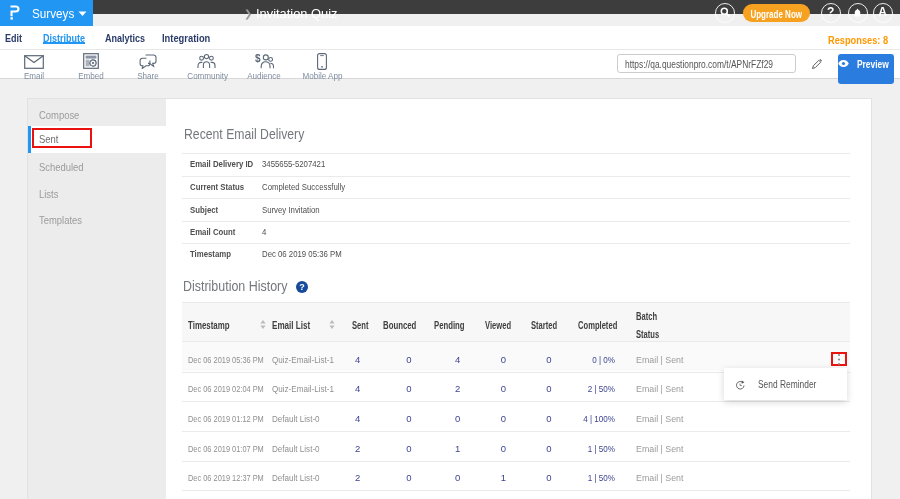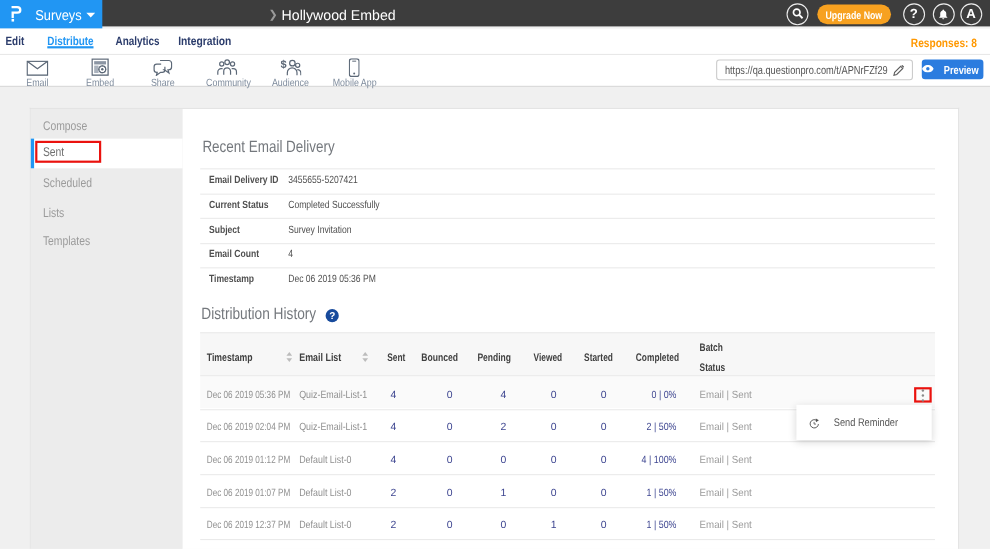--- a/index.html
+++ b/index.html
@@ -2,38 +2,38 @@
 <html><head>
 <meta charset="utf-8">
 <style>
 * { margin:0; padding:0; box-sizing:border-box; }
 html,body { width:900px; height:499px; overflow:hidden; }
 body { font-family:"Liberation Sans", sans-serif; background:#f0f0f0; position:relative; }
 .abs { position:absolute; }
 .cx { transform-origin:left center; display:inline-block; white-space:nowrap; }
 
 
-.topbar { position:absolute; left:0; top:0; width:900px; height:24px; background:#3d3d3d; }
+.topbar { position:absolute; left:0; top:0; width:900px; height:14px; background:#3d3d3d; }
 .topbar-blue { position:absolute; left:0; top:0; width:93px; height:26px; background:#2196f3; }
 .tbtxt { position:absolute; top:0; height:26px; line-height:27px; font-size:13px; color:#fff; white-space:nowrap; }
 .circ { position:absolute; top:3px; width:20px; height:20px; border-radius:50%; border:1.5px solid rgba(255,255,255,0.9); color:#fff; font-size:12px; font-weight:bold; text-align:center; line-height:17.5px; }
 .upgrade { position:absolute; left:743px; top:4px; width:67px; height:18px; background:#f7a120; border-radius:9px; text-align:center; }
 .upgrade span { display:inline-block; transform:scaleX(0.8); color:#fff; font-size:10px; font-weight:bold; line-height:18px; }
 
 
 .tabs { position:absolute; left:0; top:26px; width:900px; height:24px; background:#fff; border-bottom:1px solid #e8e8e8; }
 .tab { position:absolute; top:0; height:24px; line-height:25px; font-size:11px; font-weight:bold; color:#2b3c6b; white-space:nowrap; transform:scaleX(0.82); transform-origin:left center; }
 
 
 .toolbar { position:absolute; left:0; top:50px; width:900px; height:29px; background:#fff; border-bottom:1px solid #d8d8d8; }
 .ticon { position:absolute; top:2px; }
 .tlbl { position:absolute; top:70px; font-size:9.5px; color:#7f8c9d; white-space:nowrap; transform:scaleX(0.85); transform-origin:center; text-align:center; }
-.urlbox { position:absolute; left:651px; top:54px; width:179px; height:19px; border:1px solid #ccc; border-radius:3px; background:#fff; overflow:hidden; }
+.urlbox { position:absolute; left:617px; top:54px; width:179px; height:19px; border:1px solid #ccc; border-radius:3px; background:#fff; overflow:hidden; }
 .urlbox span { position:absolute; left:7px; top:0; line-height:18px; font-size:10.5px; color:#555; white-space:nowrap; transform:scaleX(0.8); transform-origin:left center; }
-.preview { position:absolute; left:838px; top:54px; width:56px; height:18px; background:#2b7cdf; border-radius:3px; color:#fff; text-align:center; }
+.preview { position:absolute; left:838px; top:54px; width:56px; height:30px; background:#2b7cdf; border-radius:3px; color:#fff; }
 .preview span { display:inline-block; transform:scaleX(0.8); font-size:10.5px; font-weight:bold; line-height:19px; }
 
 
 .card { position:absolute; left:27px; top:98px; width:845px; height:401px; background:#fff; border:1px solid #e2e2e2; border-bottom:none; }
 .sidebar { position:absolute; left:0; top:0; width:138px; height:400px; background:#ececec; }
 .snav { position:absolute; left:11px; font-size:11.5px; color:#9b9b9b; white-space:nowrap; transform:scaleX(0.82); transform-origin:left center; }
 .active-row { position:absolute; left:0; top:27px; width:138px; height:26.5px; background:#fff; border-left:3.5px solid #2196f3; }
 .redbox { position:absolute; border:2px solid #ea120e; z-index:6; }
 
 .h1 { position:absolute; font-size:15px; color:#74787d; white-space:nowrap; transform-origin:left top; }
@@ -61,21 +61,21 @@
   <div class="topbar-blue"></div>
   <svg class="abs" style="left:10.3px;top:4.9px;" width="10" height="16" viewBox="0 0 10 16">
     <path d="M0.5 1.55 H5.6 Q8.45 1.55 8.45 4 Q8.45 6.45 5.6 6.45 H1.55 V11.3" fill="none" stroke="#fff" stroke-width="2.1"></path>
     <rect x="0.5" y="12.2" width="2.3" height="2.4" fill="#fff"></rect>
   </svg>
   <div class="tbtxt" style="left:32px;"><span class="cx" style="transform:scaleX(0.9);">Surveys</span></div>
   <svg class="abs" style="left:78px;top:10.5px;" width="9" height="6" viewBox="0 0 9 6">
       <path d="M0.5 0.5 L4.5 5 L8.5 0.5 Z" fill="#fff"></path>
     </svg>
   <div class="tbtxt" style="left:244px;color:#9a9a9a;font-size:10px;">❯</div>
-  <div class="tbtxt" style="left:256px;"><span class="cx" style="transform:scaleX(0.99);">Hollywood Embed</span></div>
+  <div class="tbtxt" style="left:256px;"><span class="cx" style="transform:scaleX(0.99);">Invitation Quiz</span></div>
 
   <div class="circ" style="left:715px;">
     <svg width="11" height="11" viewBox="0 0 11 11" style="margin-top:3px;">
         <circle cx="4.3" cy="4.3" r="3" fill="none" stroke="#fff" stroke-width="1.5"></circle>
         <line x1="6.6" y1="6.6" x2="9.6" y2="9.6" stroke="#fff" stroke-width="1.7"></line>
       </svg>
   </div>
   <div class="upgrade"><span>Upgrade Now</span></div>
   <div class="circ" style="left:820.7px;">?</div>
   <div class="circ" style="left:847.8px;">

